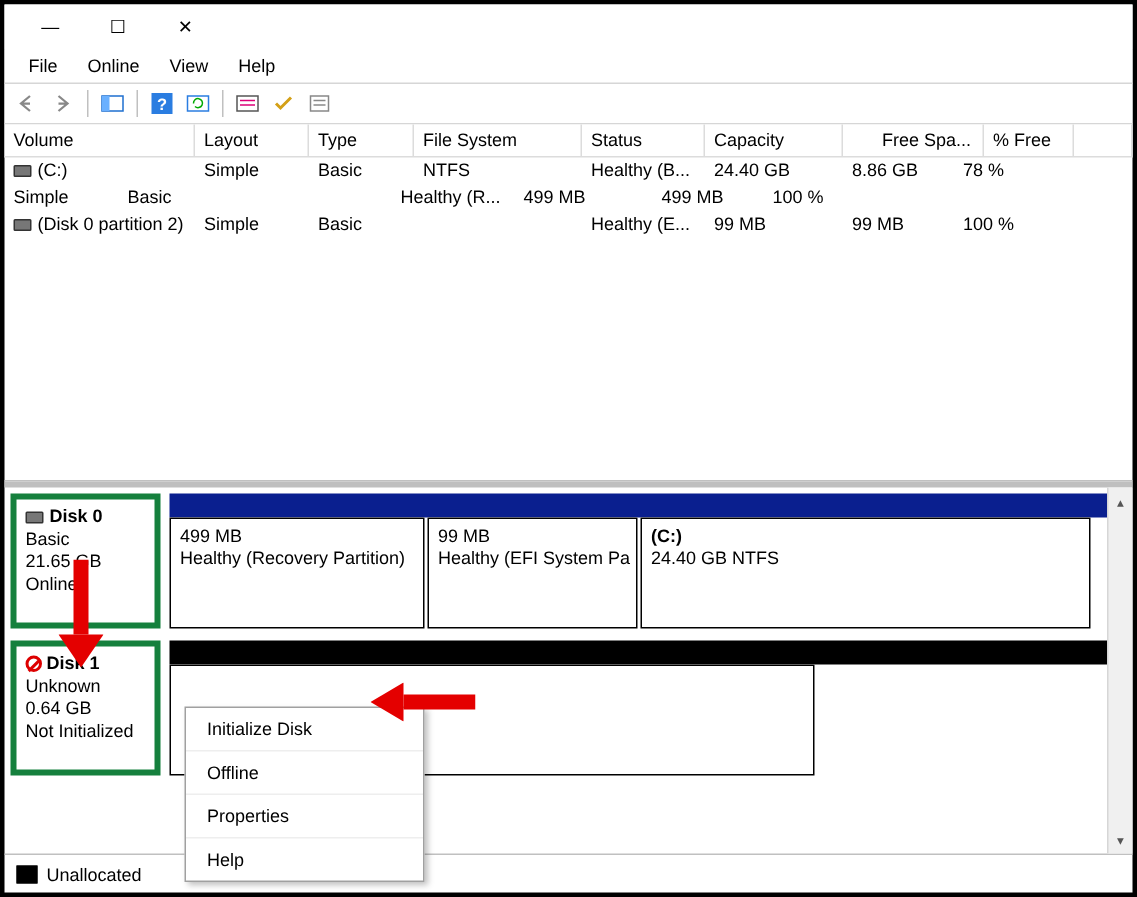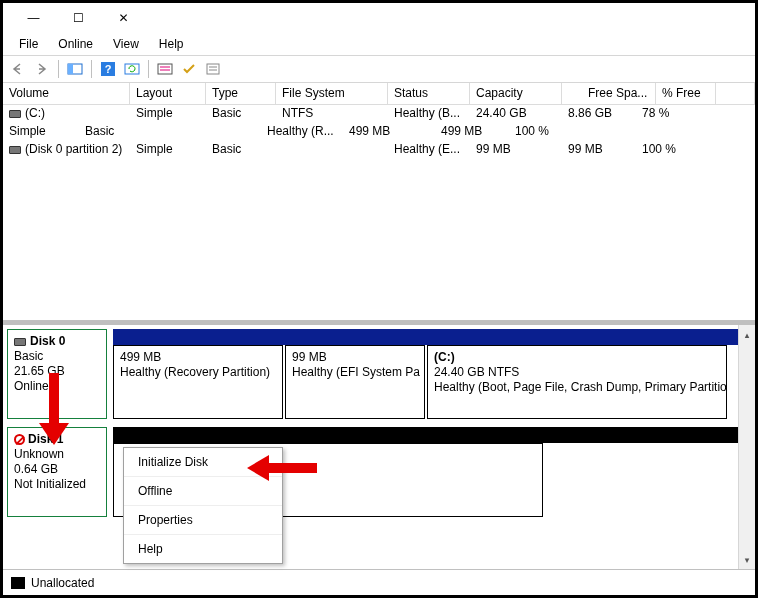--- a/index.html
+++ b/index.html
@@ -136,21 +136,21 @@
     display:flex;align-items:center;justify-content:center;
     font-size:9px;color:#555;
   }
   .disk-row {
     display:flex;
     height: 90px;
     margin-bottom:8px;
   }
   .disk-info {
     width: 100px;
-    border: 1px solid #15803d;
+    border: 4px solid #15803d;
     padding: 4px 6px;
     font-size: 12px;
     line-height:15px;
     background: #fff;
   }
   .disk-info .dname { font-weight: bold; }
   .disk-stripe {
     flex:1;
     display:flex;
     flex-direction:column;
@@ -188,21 +188,21 @@
   }
   .swatch {
     width:14px;height:12px;
     background:#000;
     border:1px solid #000;
   }
   
   .ctxmenu {
     position:absolute;
     left: 120px;
-    top: 444px;
+    top: 468px;
     width: 160px;
     background:#fff;
     border:1px solid #a0a0a0;
     box-shadow: 2px 2px 4px rgba(0,0,0,.25);
     z-index:10;
   }
   .ctx-item {
     padding: 7px 14px;
     font-size:12px;
     cursor:default;
@@ -347,21 +347,21 @@
           <span class="disk-icon"></span><span class="dname">Disk 0</span><br>
           <span>Basic</span><br>
           <span>21.65 GB</span><br>
           <span>Online</span>
         </div>
         <div class="disk-stripe">
           <div class="disk-top"></div>
           <div class="disk-parts" id="disk0-parts">
               <div class="part" style="flex: 0 0 170px;"><span>499 MB</span><br><span>Healthy (Recovery Partition)</span></div>
               <div class="part" style="flex: 0 0 140px;"><span>99 MB</span><br><span>Healthy (EFI System Pa</span></div>
-              <div class="part" style="flex: 0 0 300px;"><span class="pname">(C:)</span><br><span>24.40 GB NTFS</span><br><span>Healthy (Boot, Page File, Crash Dump, Primary Partitio</span></div>
+              <div class="part" style="flex: 0 0 300px;"><span class="pname">(C:)</span><br><span>24.40 GB NTFS</span><br></div>
             </div>
         </div>
       </div>
 
       <div class="disk-row" style="height:90px;">
         <div class="disk-info">
           <span class="disabled-icon"></span><span class="dname">Disk 1</span><br>
           <span>Unknown</span><br>
           <span>0.64 GB</span><br>
           <span>Not Initialized</span>

